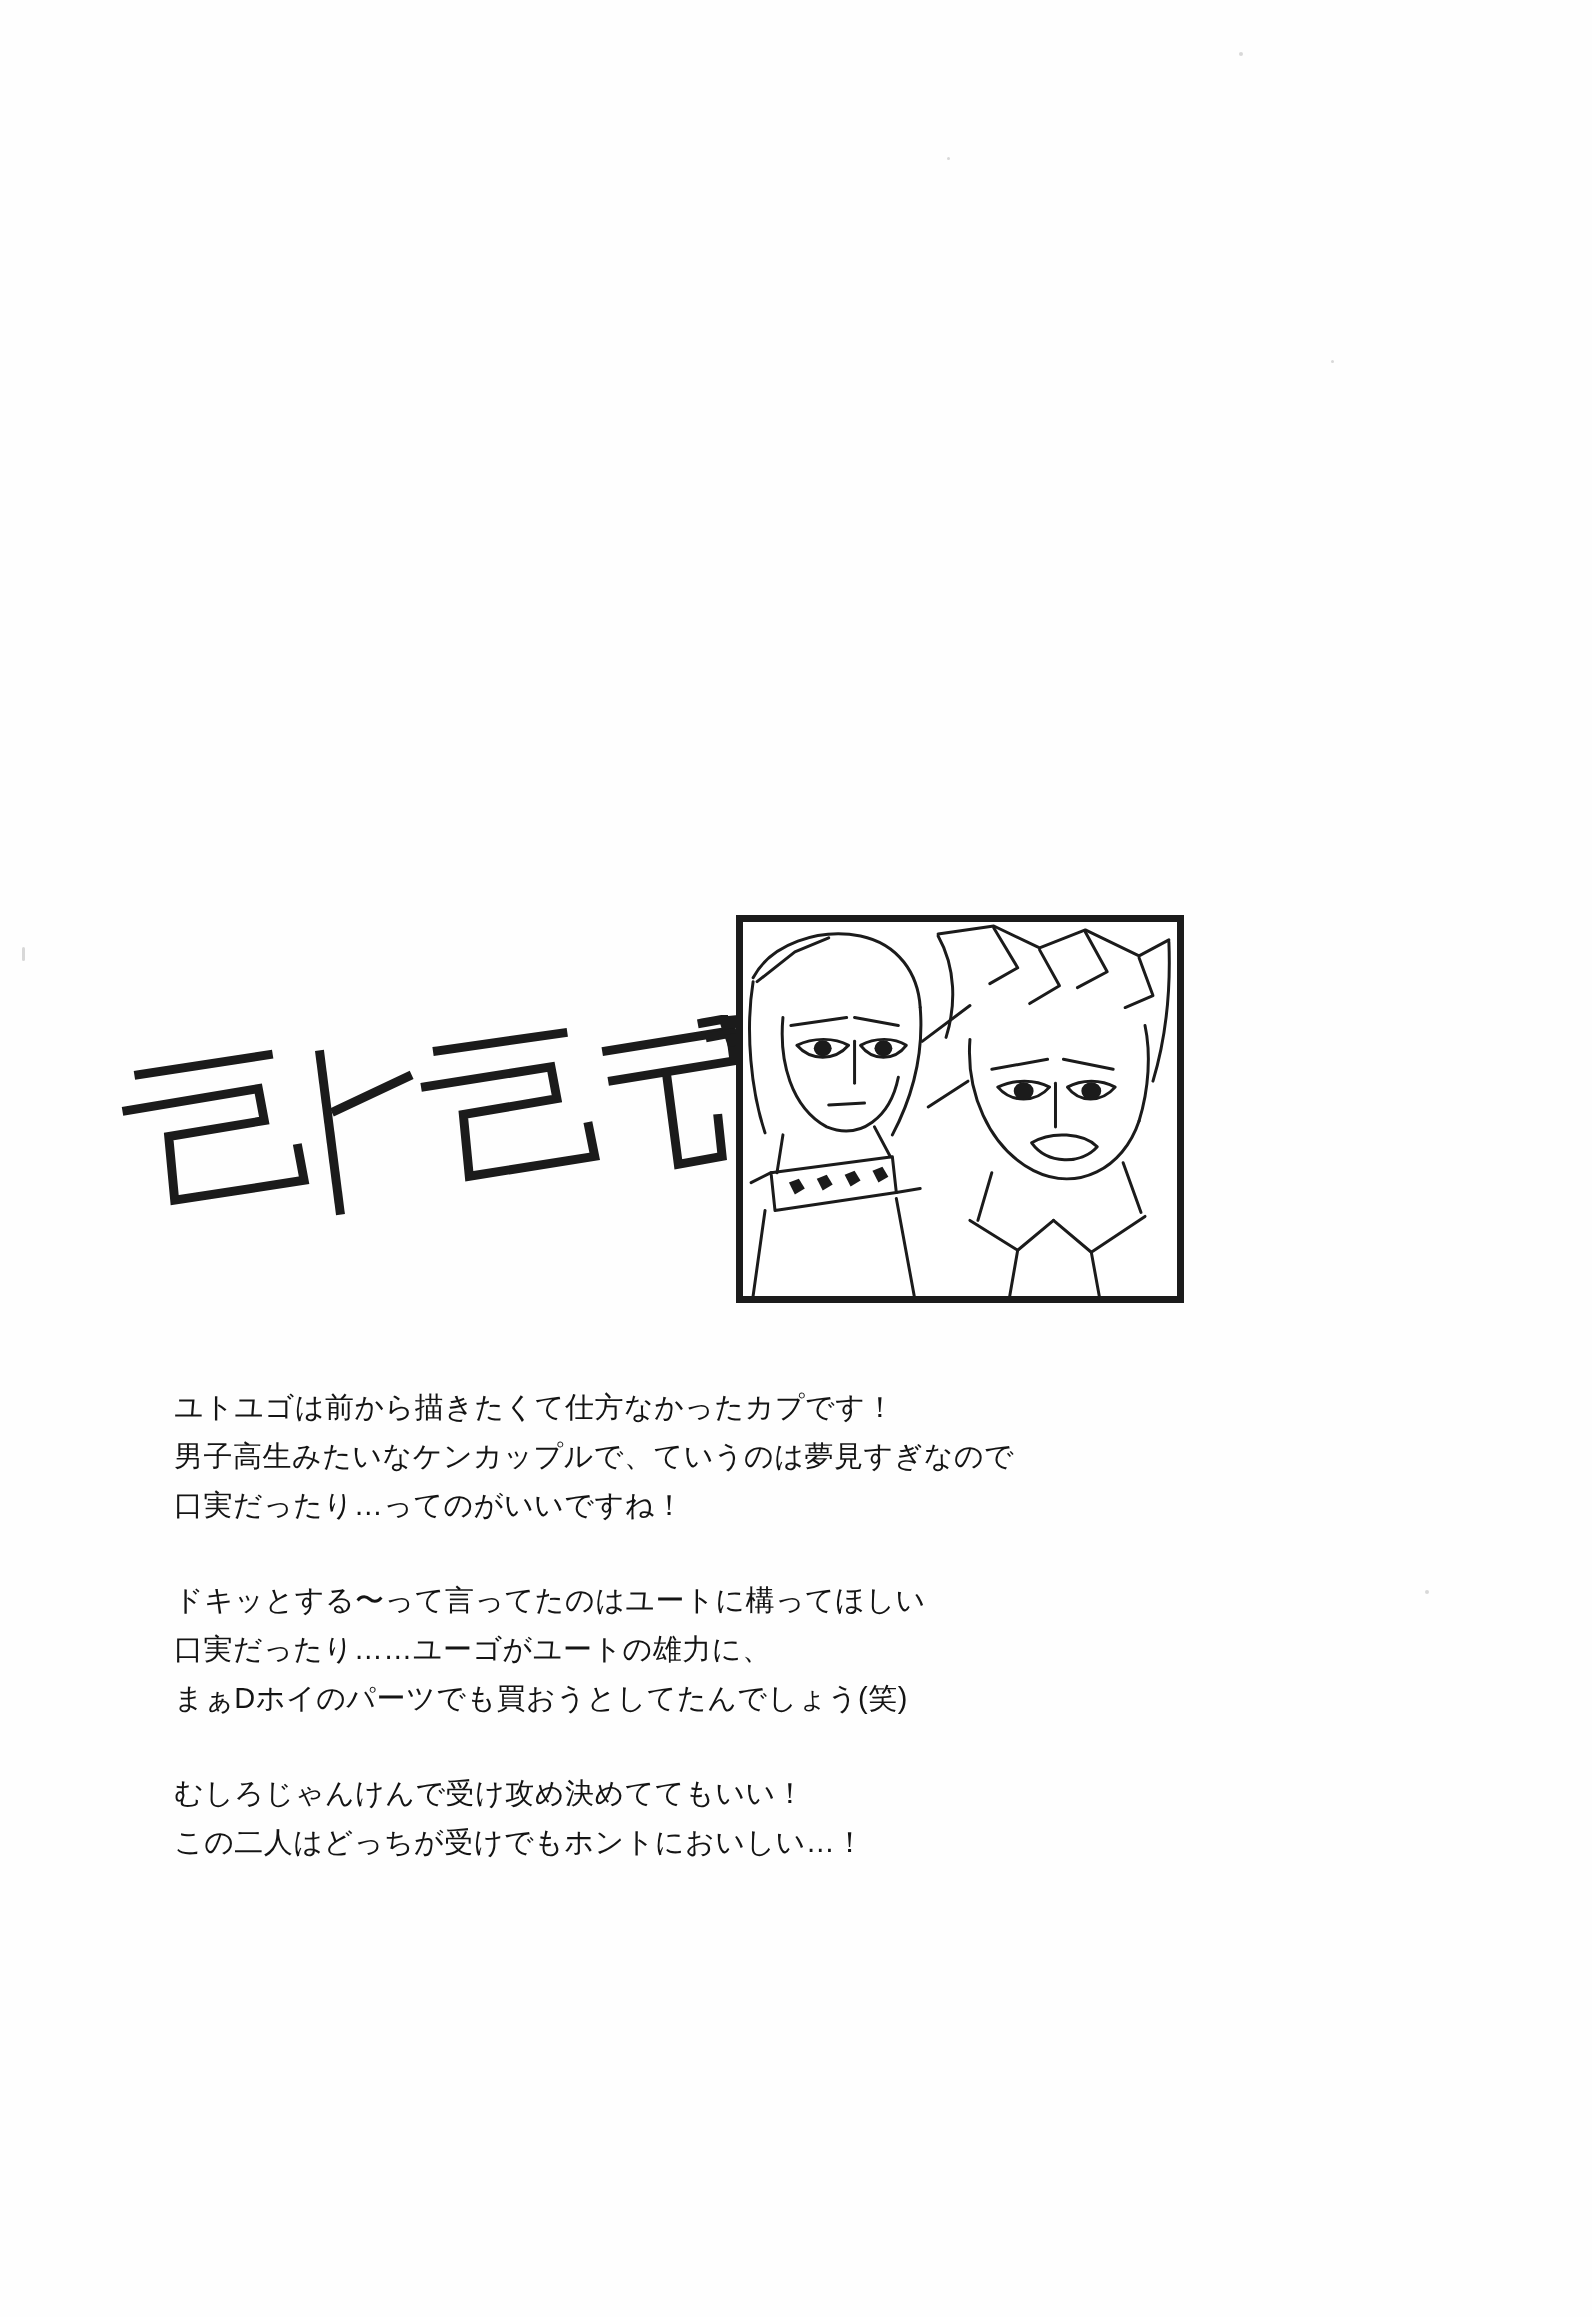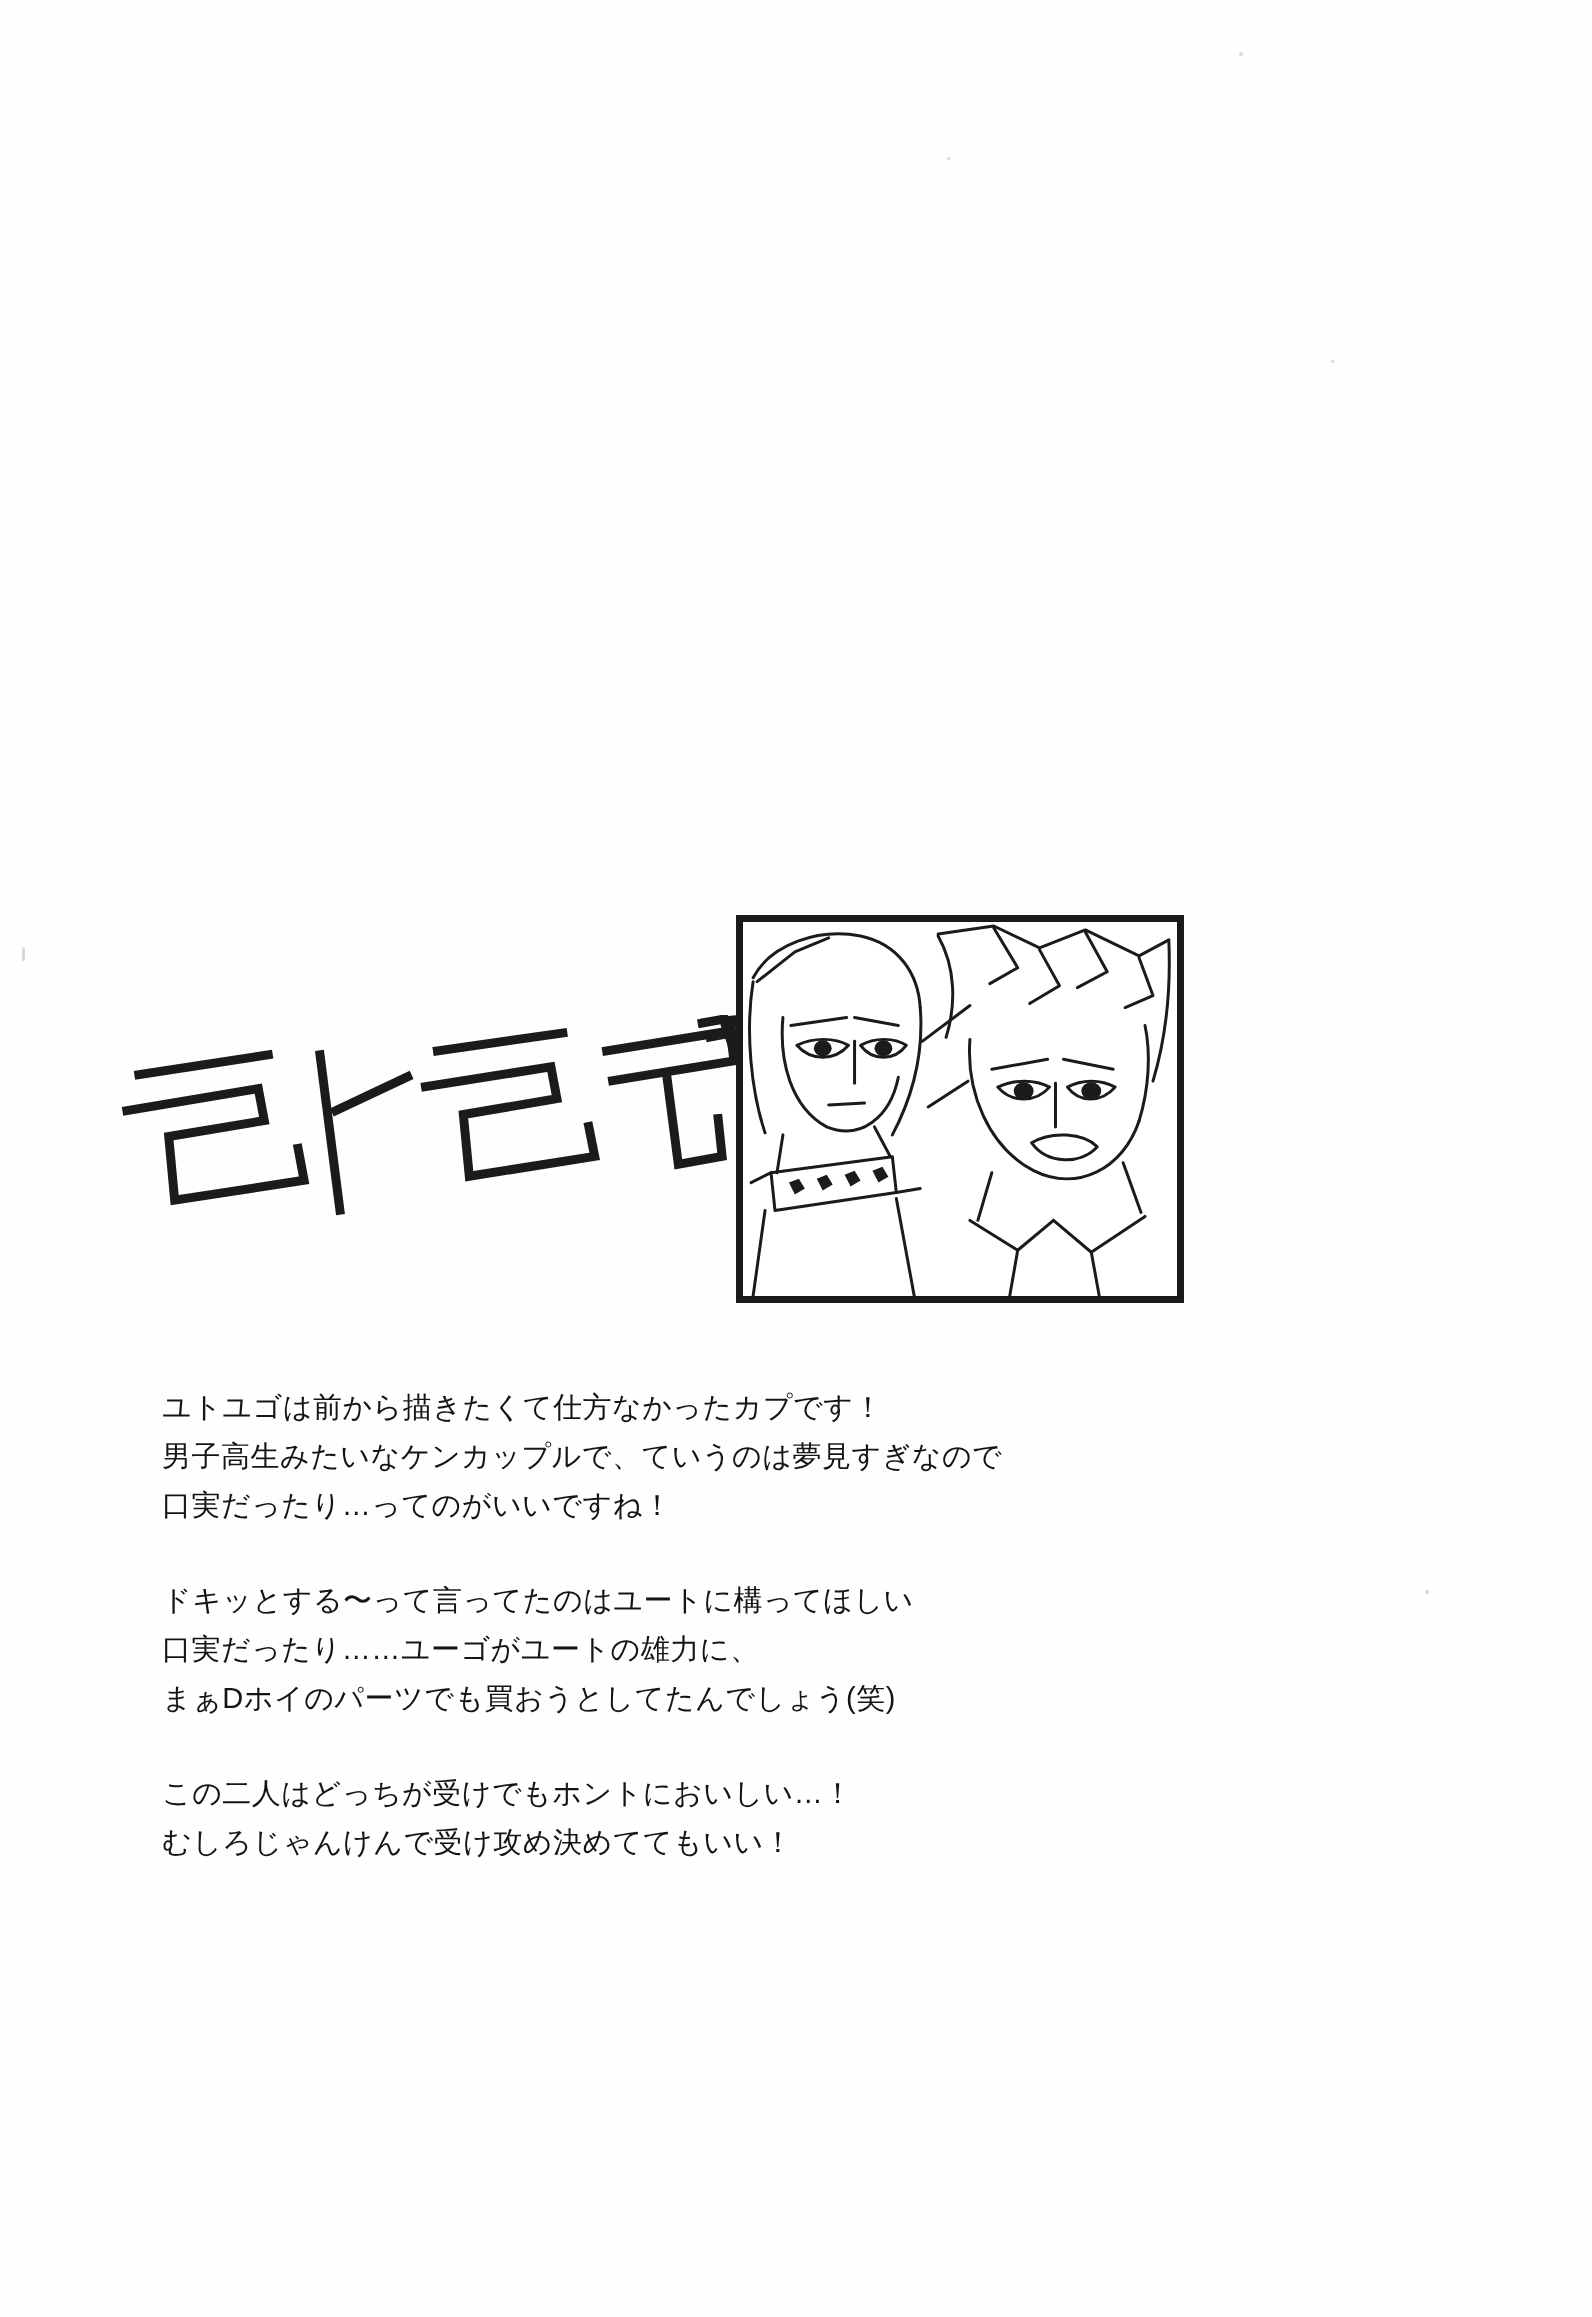--- a/index.html
+++ b/index.html
@@ -46,21 +46,21 @@
     border: 7px solid #1b1b1b;
     background: #ffffff;
     box-sizing: border-box;
     overflow: hidden;
   }
   .illus-panel svg { display: block; }
 
   
   .body-text {
     position: absolute;
-    left: 162px;
+    left: 174px;
     top: 1383px;
     width: 1144px;
     color: #141414;
     font-size: 29px;
     line-height: 49px;
     letter-spacing: 0.5px;
   }
   .para { margin: 0 0 46px 0; }
   .para:last-child { margin-bottom: 0; }
   .line { display: block; white-space: pre; }
@@ -182,20 +182,20 @@
       <span class="line">口実だったり…ってのがいいですね！</span>
     </p>
 
     <p class="para">
       <span class="line">ドキッとする〜って言ってたのはユートに構ってほしい</span>
       <span class="line">口実だったり……ユーゴがユートの雄力に、</span>
       <span class="line">まぁDホイのパーツでも買おうとしてたんでしょう(笑)</span>
     </p>
 
     <p class="para">
+      <span class="line">むしろじゃんけんで受け攻め決めててもいい！</span>
       <span class="line">この二人はどっちが受けでもホントにおいしい…！</span>
-      <span class="line">むしろじゃんけんで受け攻め決めててもいい！</span>
     </p>
 
   </div>
 
 </div>
 
 
 </body></html>

